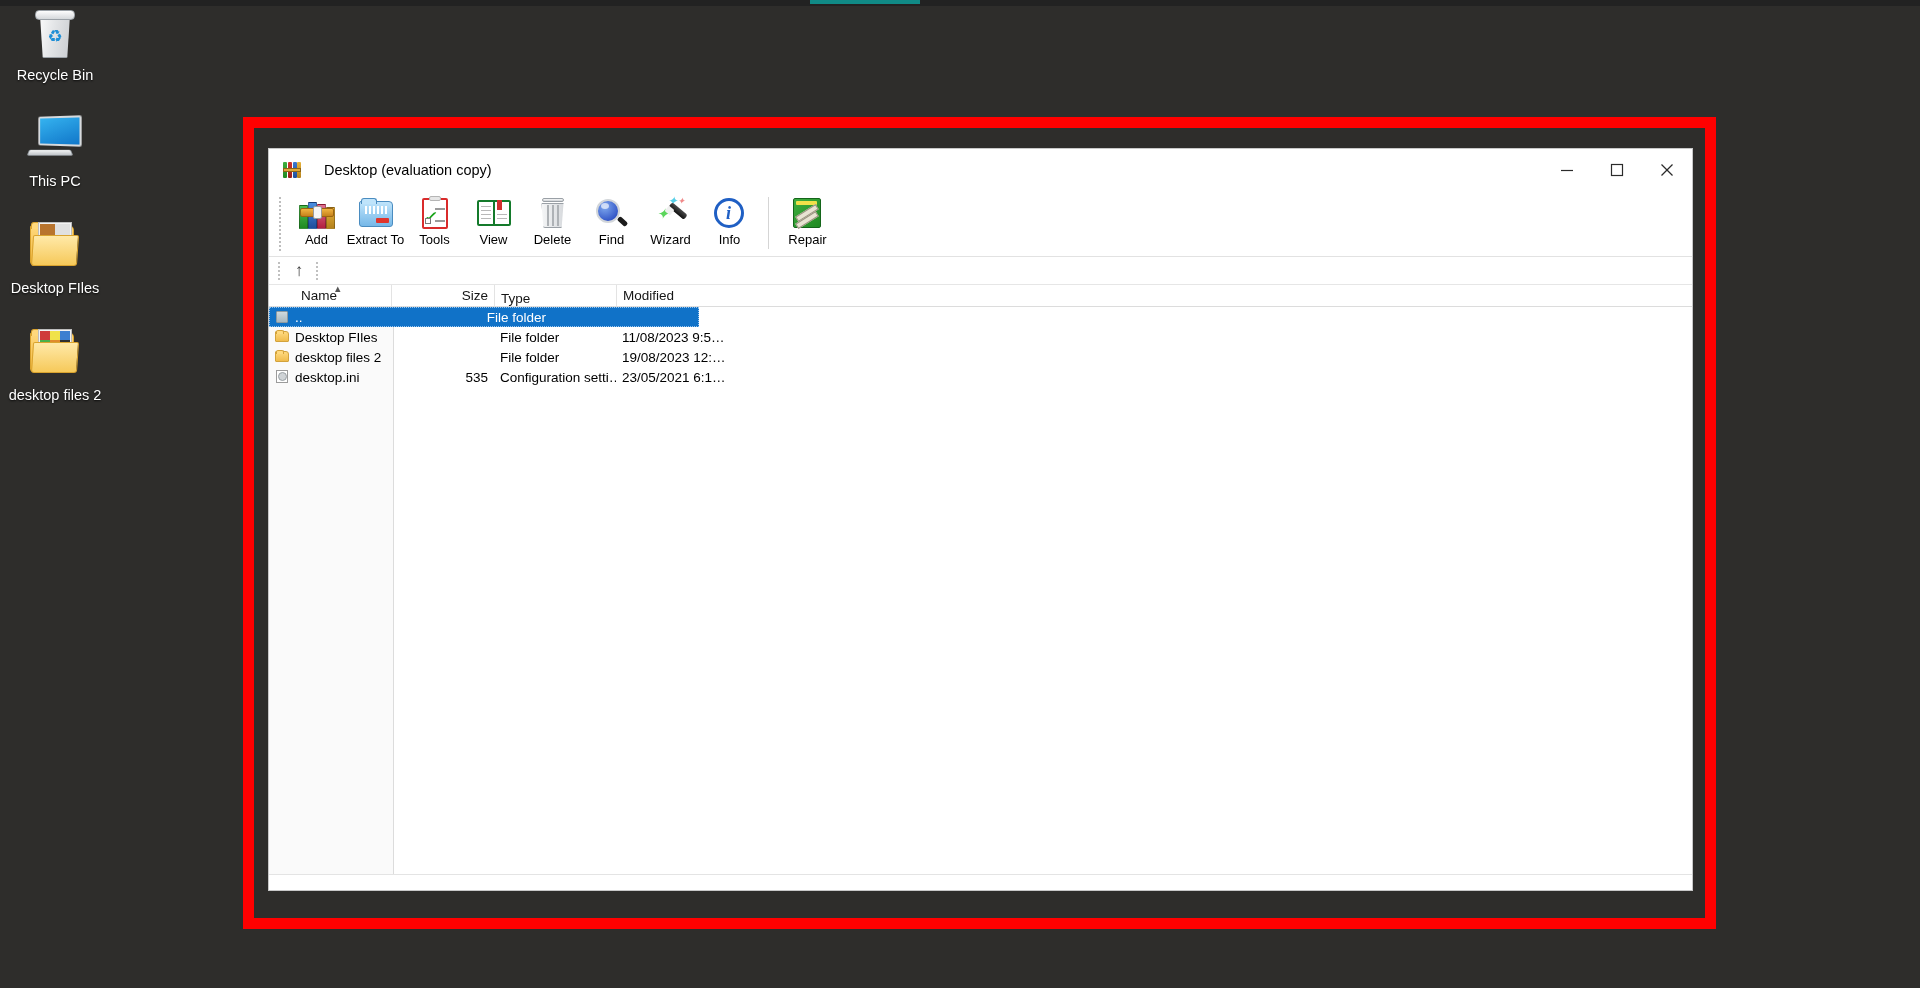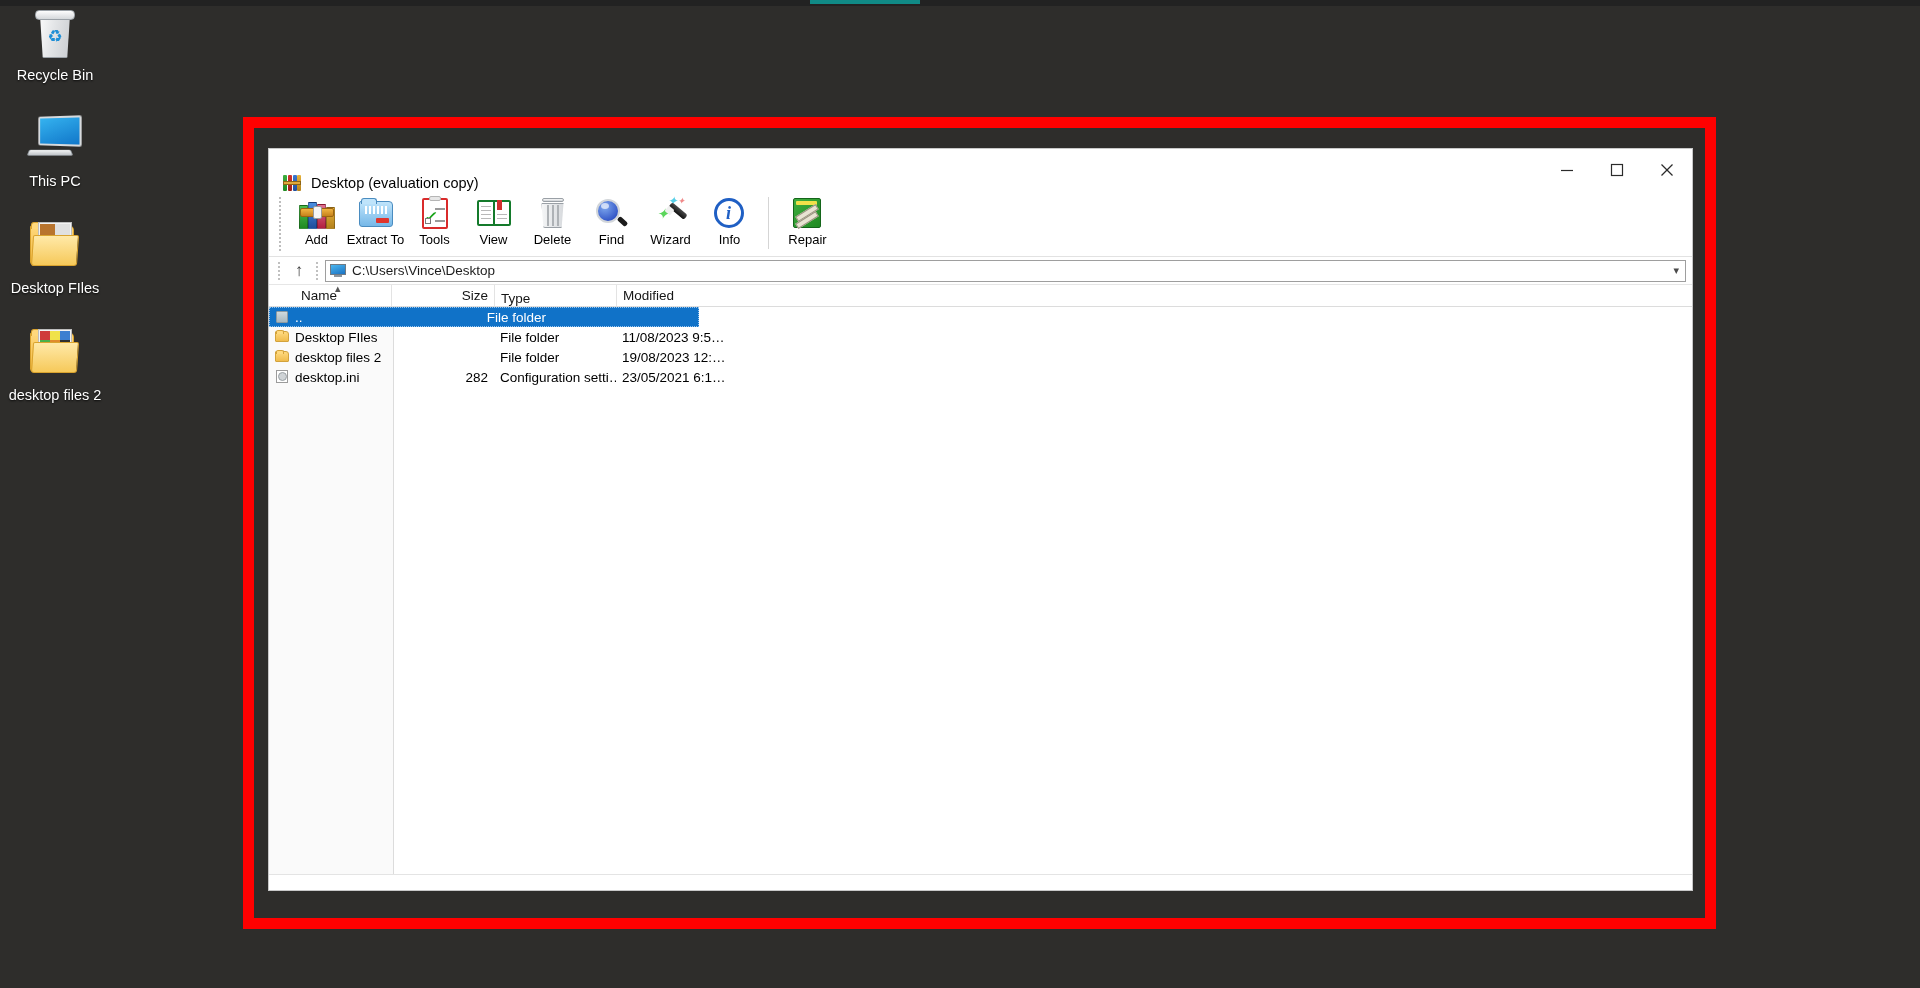--- a/index.html
+++ b/index.html
@@ -99,22 +99,22 @@
   #winrar {
     position:absolute; left:269px; top:149px; width:1423px; height:741px;
     background:#ffffff;
     box-shadow: 0 0 0 1px #c8c8c8;
     display:flex; flex-direction:column;
     font-size:14px; color:#000;
   }
 
   
   #titlebar {
-    height:42px; display:flex; align-items:flex-end; flex:0 0 auto;
-    background:#ffffff; position:relative;
+    height:42px; display:flex; align-items:center; flex:0 0 auto;
+    background:#ffffff; position:relative;gap:13px;
   }
   #title-icon { width:18px; height:16px; margin-left:14px; margin-right:10px; position:relative; }
   .bkv { position:absolute; top:0; width:4px; height:16px; border-radius:1px; }
   #title-text { font-size:14.5px; color:#000; }
   #win-btns { position:absolute; right:0; top:0; height:42px; display:flex; }
   .win-btn {
     width:50px; height:42px; display:flex; align-items:center; justify-content:center;
     font-size:15px; color:#2b2b2b; font-family:"Liberation Sans", sans-serif;
   }
   .win-btn svg { display:block; }
@@ -512,28 +512,20 @@
         <i class="rp-band" style="left:6px;top:21px;transform:rotate(-32deg);"></i>
       </span>
       <span class="tb-lbl">Repair</span>
     </div>
   </div>
 
   <div id="addr-row">
     <div id="up-grip"></div>
     <div id="up-btn">↑</div>
     <div id="addr-grip"></div>
-    <div id="addr-box">
-      <span id="addr-ico">
-        <span class="sc"></span>
-          <span class="st"></span>
-      </span>
-      <span id="addr-text">C:\Users\Vince\Desktop</span>
-      <span id="addr-caret">▾</span>
-    </div>
   </div>
 
   <div id="list-area">
 
     <div id="col-head">
       <div class="col col-name">
         <span>Name</span>
         <span class="sort-caret">▴</span>
       </div>
       <div class="col col-size">
@@ -587,21 +579,21 @@
       </div>
 
 
       <div class="row">
         <span class="cell c-name">
           <i class="ri">
               <i class="mini-ini"></i>
             </i>
           <span>desktop.ini</span>
         </span>
-        <span class="cell c-size">282</span>
+        <span class="cell c-size">535</span>
         <span class="cell c-type">Configuration setti…</span>
         <span class="cell c-mod">23/05/2021 6:1…</span>
       </div>
     </div>
 
     <div id="hscroll"></div>
   </div>
 
 
 </div>

